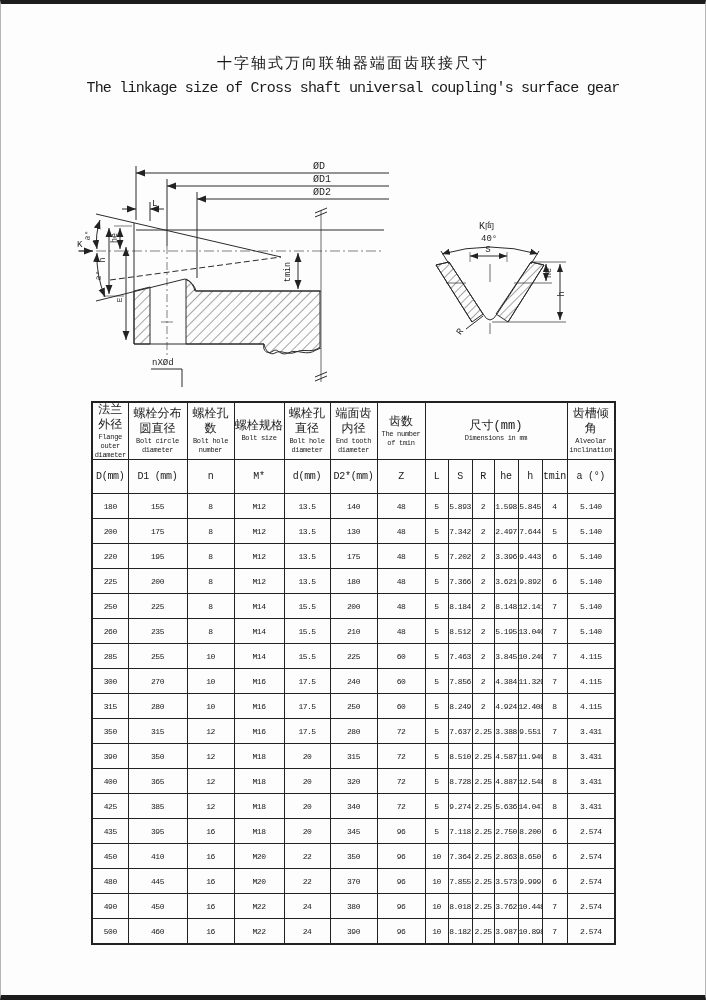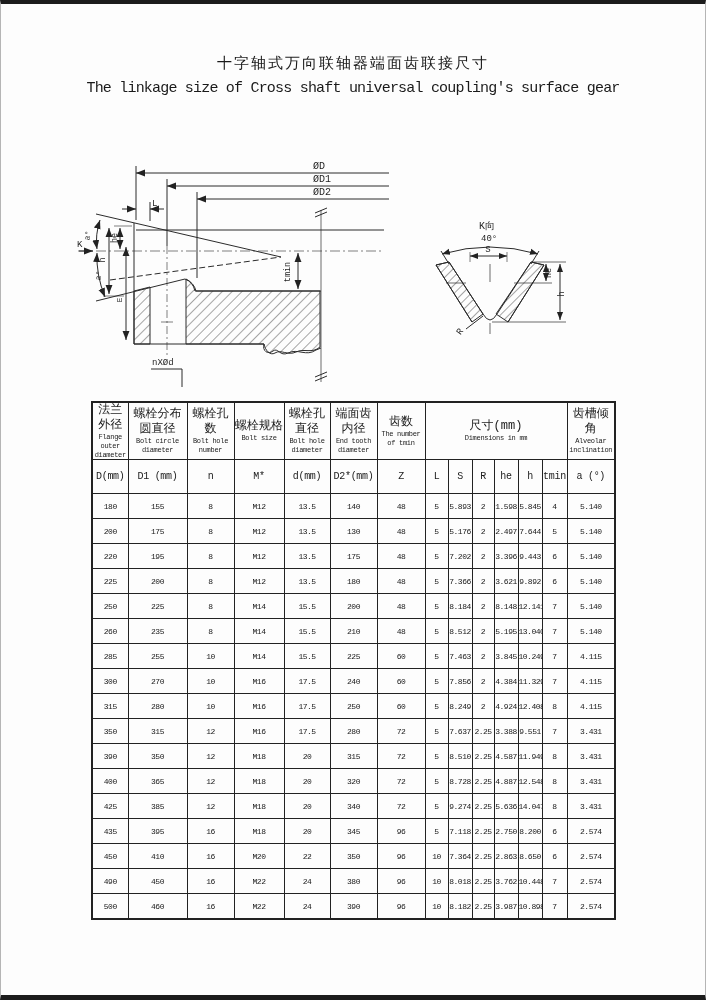--- a/index.html
+++ b/index.html
@@ -256,21 +256,21 @@
         </tr>
         <tr>
           <td>200</td>
           <td>175</td>
           <td>8</td>
           <td>M12</td>
           <td>13.5</td>
           <td>130</td>
           <td>48</td>
           <td>5</td>
-          <td>5.176</td>
+          <td>7.342</td>
           <td>2</td>
           <td>2.497</td>
           <td>7.644</td>
           <td>5</td>
           <td>5.140</td>
         </tr>
         <tr>
           <td>220</td>
           <td>195</td>
           <td>8</td>
@@ -472,20 +472,36 @@
           <td>96</td>
           <td>10</td>
           <td>7.364</td>
           <td>2.25</td>
           <td>2.863</td>
           <td>8.650</td>
           <td>6</td>
           <td>2.574</td>
         </tr>
         <tr>
+          <td>480</td>
+          <td>445</td>
+          <td>16</td>
+          <td>M20</td>
+          <td>22</td>
+          <td>370</td>
+          <td>96</td>
+          <td>10</td>
+          <td>7.855</td>
+          <td>2.25</td>
+          <td>3.573</td>
+          <td>9.999</td>
+          <td>6</td>
+          <td>2.574</td>
+        </tr>
+        <tr>
           <td>490</td>
           <td>450</td>
           <td>16</td>
           <td>M22</td>
           <td>24</td>
           <td>380</td>
           <td>96</td>
           <td>10</td>
           <td>8.018</td>
           <td>2.25</td>

